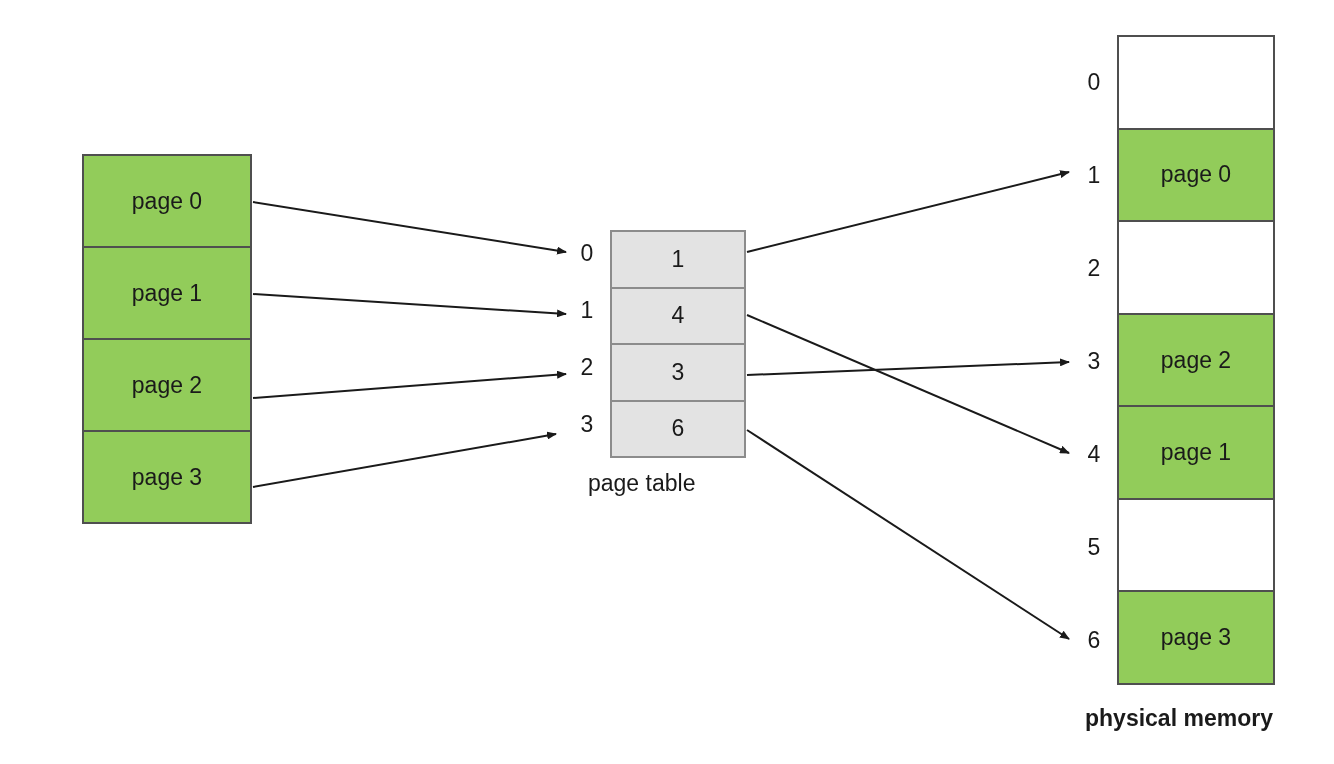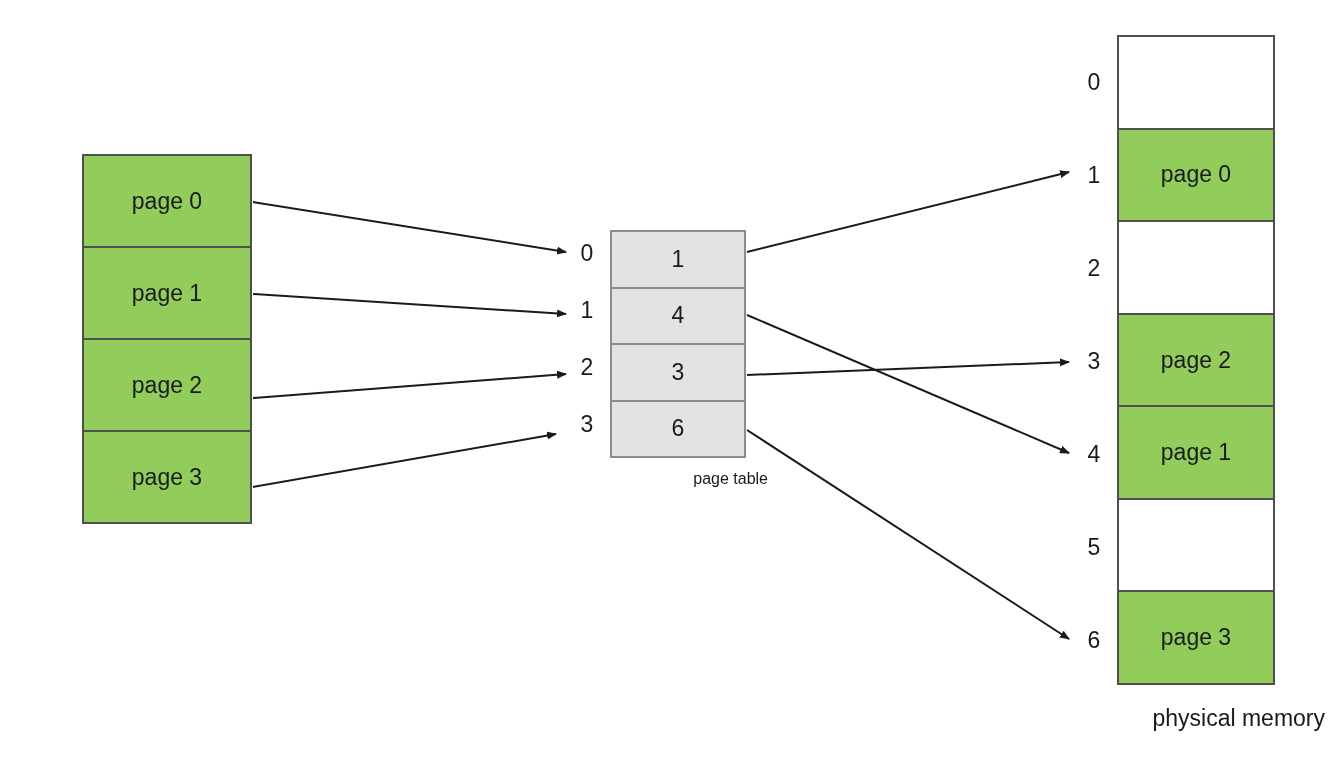--- a/index.html
+++ b/index.html
@@ -96,22 +96,22 @@
     width: 24px;
     text-align: center;
     font-size: 23px;
     color: #1a1a1a;
   }
   #page-table-caption {
     position: absolute;
     left: 588px;
     top: 470px;
     width: 180px;
-    text-align: right;
-    font-size: 16px;
+    text-align: left;
+    font-size: 23px;
     white-space: nowrap;
   }
 
   
   #physical-memory {
     position: absolute;
     left: 1117px;
     top: 35px;
     width: 158px;
     height: 650px;
@@ -143,23 +143,24 @@
     width: 24px;
     text-align: center;
     font-size: 23px;
     color: #1a1a1a;
   }
   #physical-memory-caption {
     position: absolute;
     left: 1085px;
     top: 705px;
     width: 240px;
-    text-align: right;
+    text-align: left;
     font-size: 23px;
     white-space: nowrap;
+    font-weight: bold;
   }
 </style>
 </head>
 <body>
 
 <div id="diagram-root">
 
   <svg class="arrow-layer" viewBox="0 0 1334 764" xmlns="http://www.w3.org/2000/svg">
     <defs>
       <marker id="ah" markerWidth="10" markerHeight="8" refX="9" refY="4" orient="auto" markerUnits="userSpaceOnUse">

